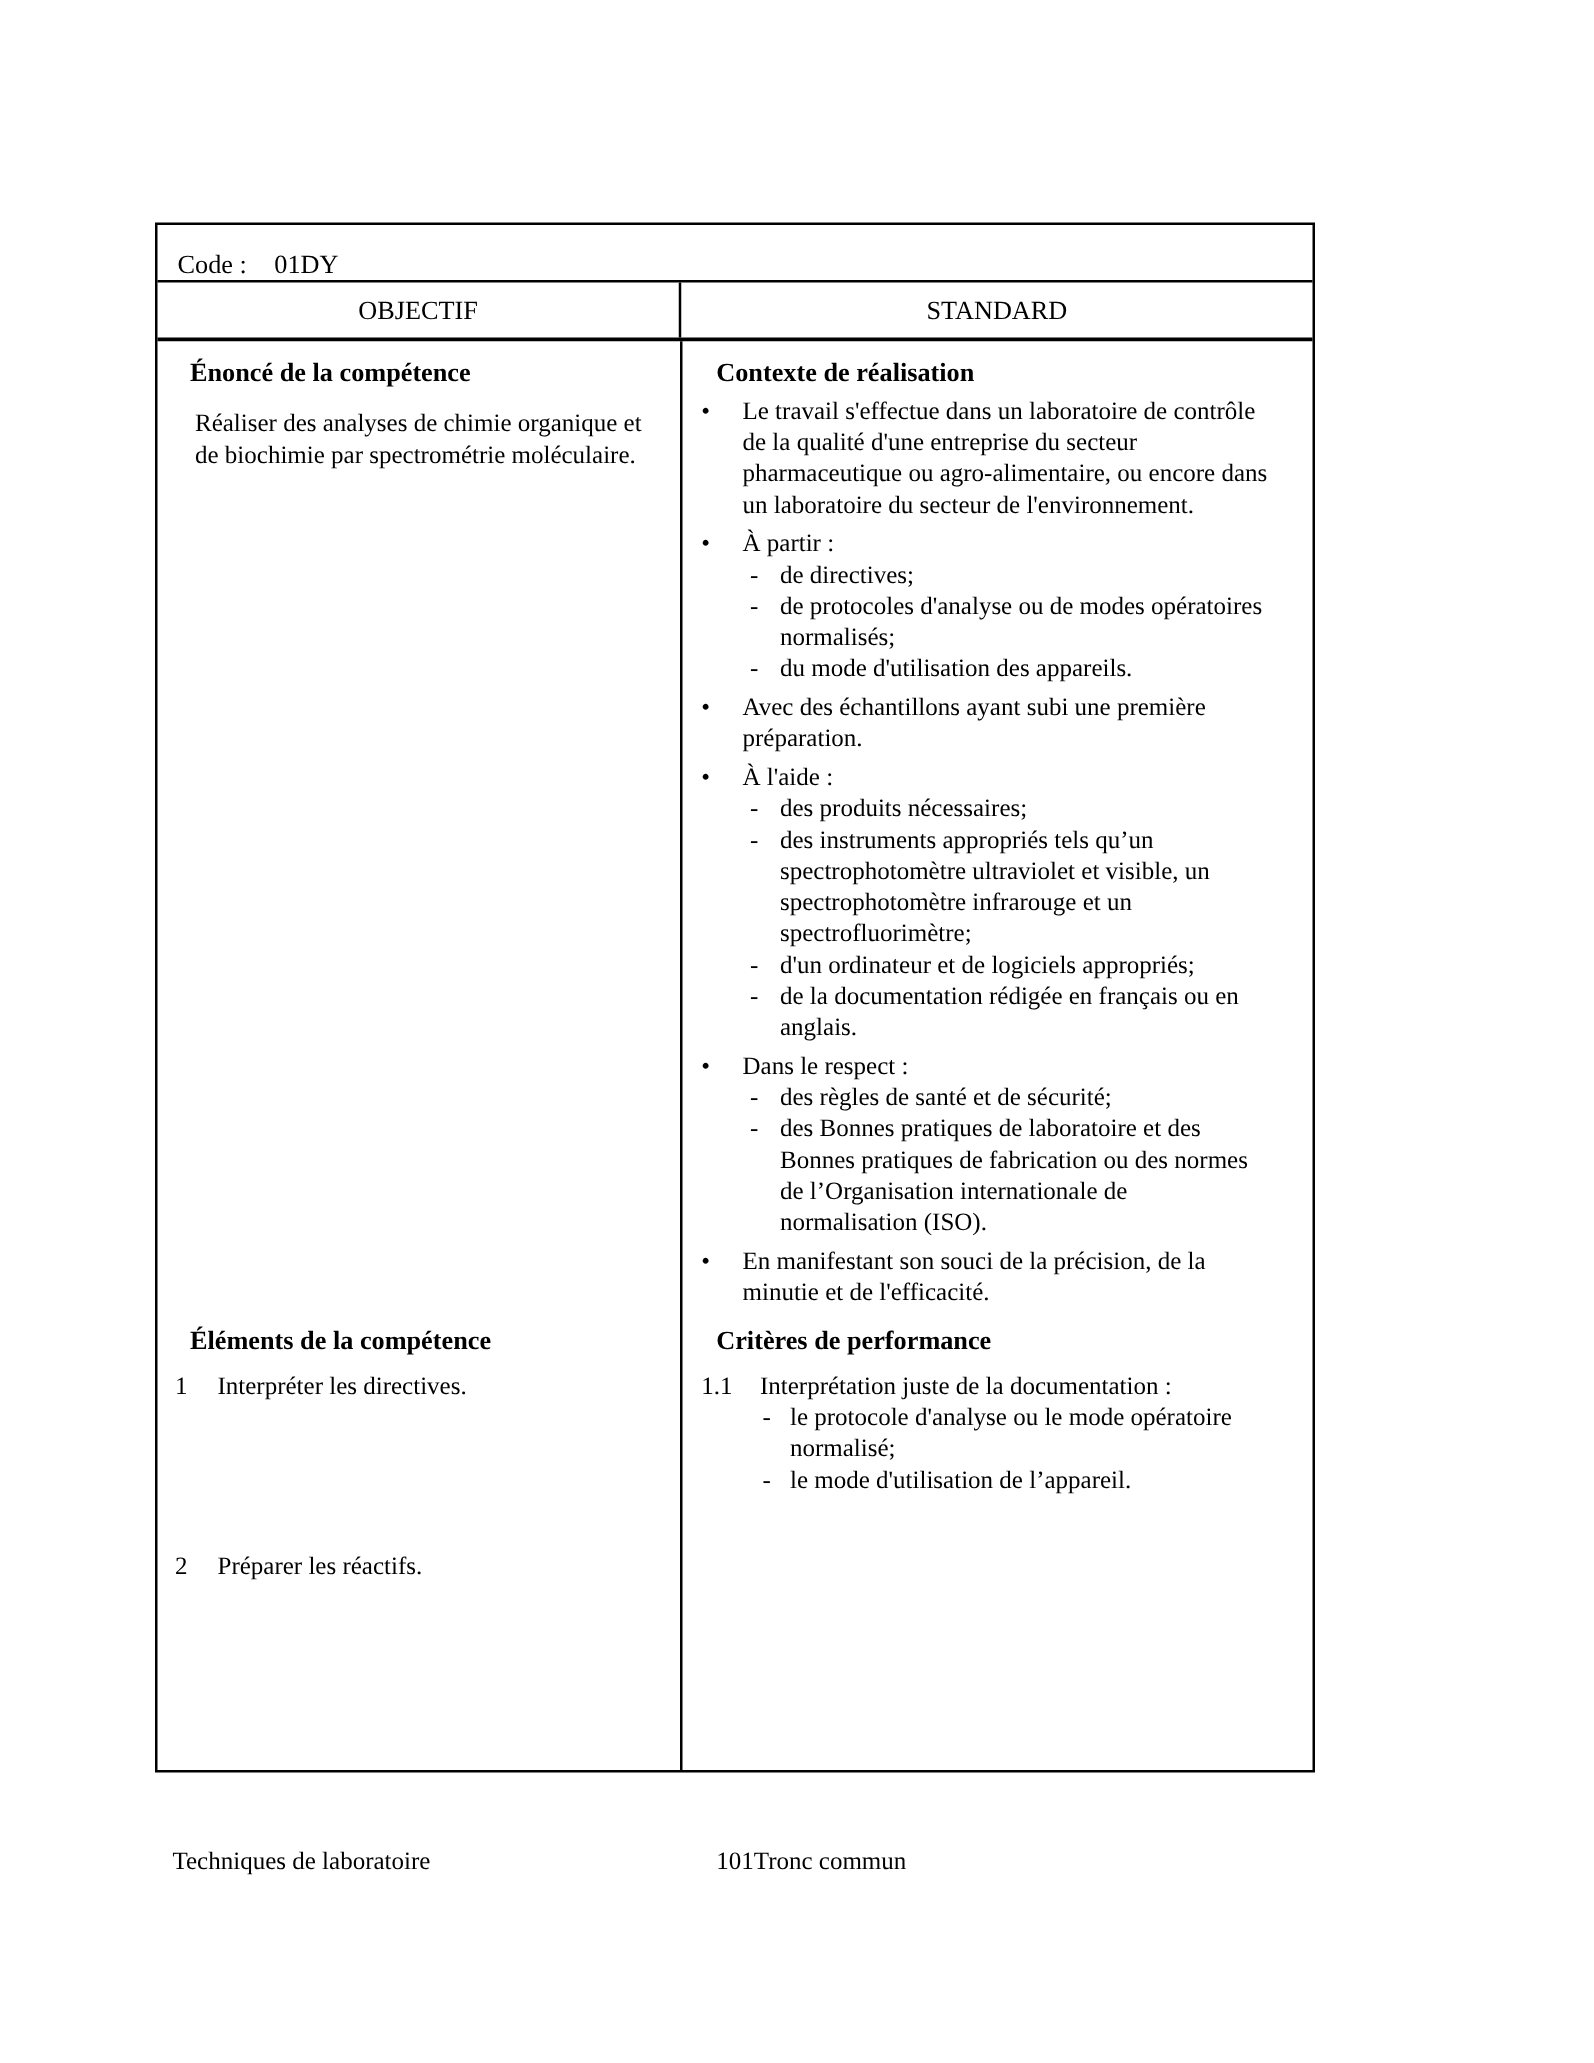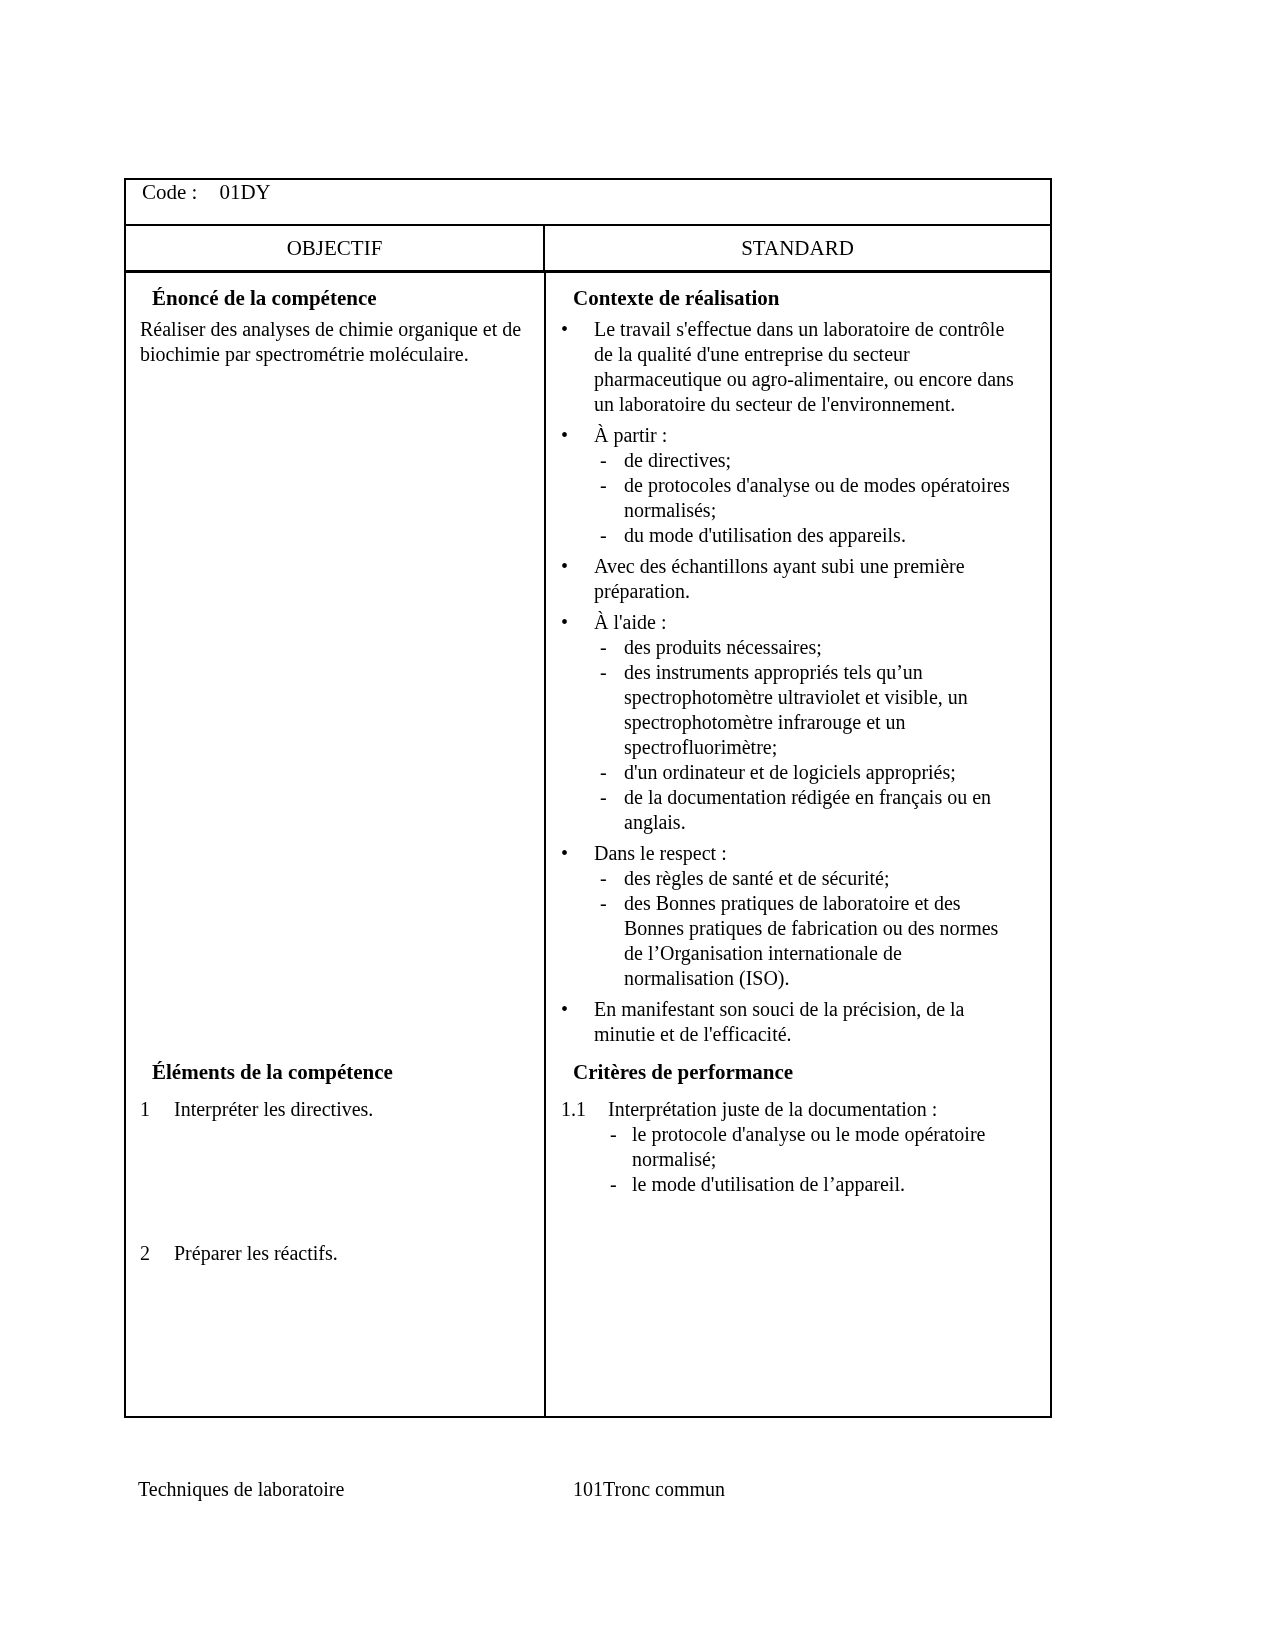--- a/index.html
+++ b/index.html
@@ -11,21 +11,21 @@
     color:#000;
     margin:0 auto;
     overflow:hidden;
   }
   .doc{
     position:absolute;left:124px;top:178px;width:928px;
     border:2px solid #000;
     box-sizing:border-box;
   }
   .code-row{
-    display:flex;align-items:flex-start;
+    display:flex;align-items:flex-end;
     height:44px;
     border-bottom:2px solid #000;
     font-size:21px;
     padding-left:16px;
   }
   .code-value{margin-left:22px;}
   .header-row{
     display:grid;
     grid-template-columns:419px 1fr;
     border-bottom:3px solid #000;
@@ -56,21 +56,21 @@
   }
   .cell-left{padding:12px 10px 0 14px;}
   .cell-right{padding:12px 36px 0 16px;}
   .rowb{padding-top:12px;}
   .sec-title{
     font-weight:bold;
     font-size:21px;
     line-height:26px;
     margin:0 0 6px 12px;
   }
-  .para{margin:0;}
+  .para{margin:16px;}
   
   .bullet{display:flex;margin-top:6px;}
   .bm{flex:none;width:33px;}
   .bm::before{content:"\2022";}
   .bt{flex:1;}
   .sub{display:flex;margin-left:39px;}
   .dm{flex:none;width:24px;}
   .dm::before{content:"-";}
   
   .elem{display:flex;}

